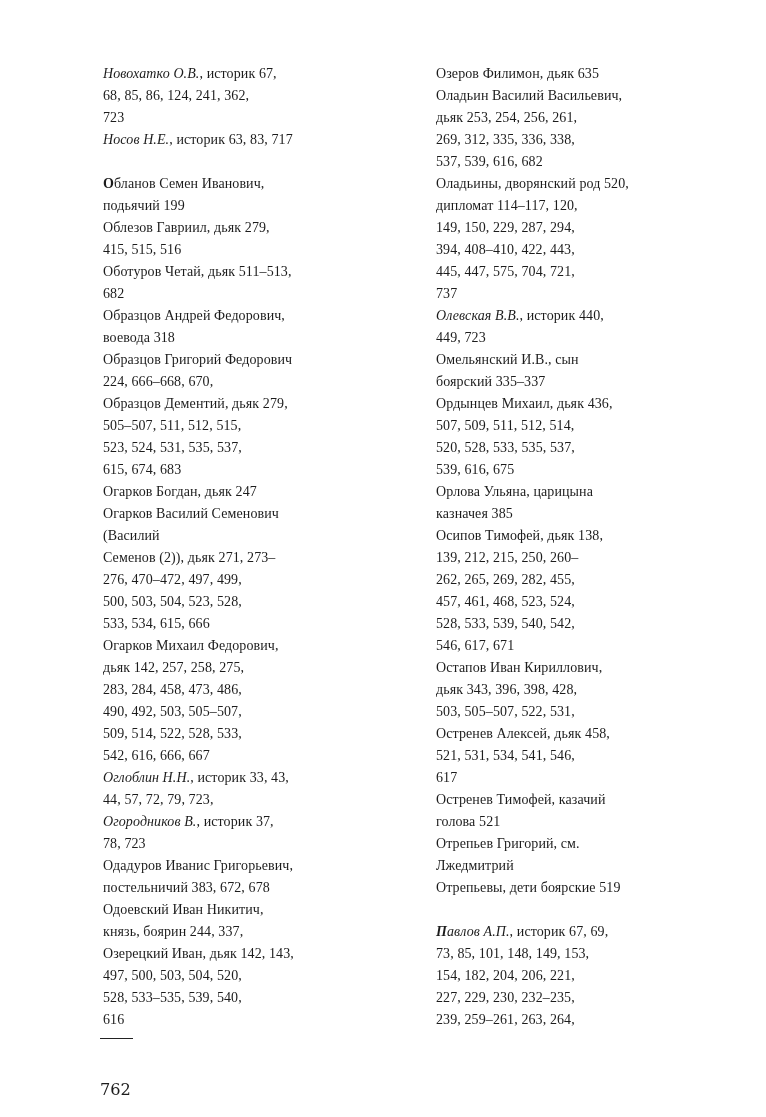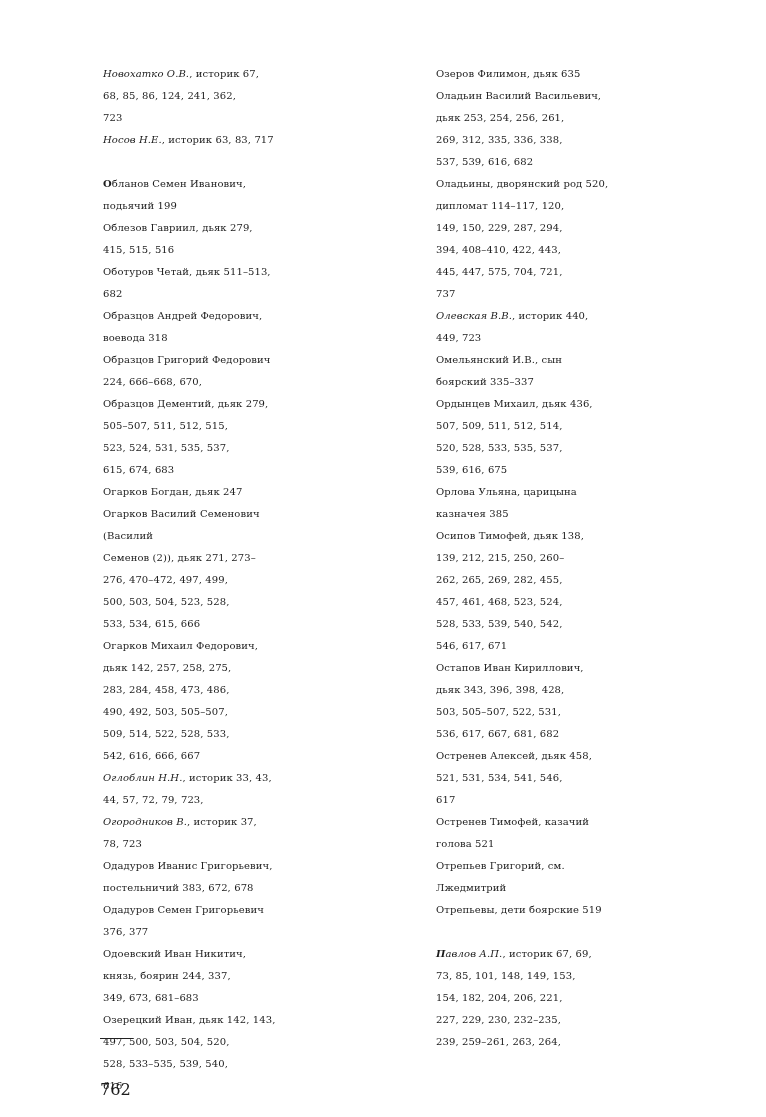--- a/index.html
+++ b/index.html
@@ -1,18 +1,18 @@
 <!DOCTYPE html>
 <html><head>
 <meta charset="utf-8">
 <style>
   html, body { margin: 0; padding: 0; background: #ffffff; }
   body { width: 766px; height: 1117px; position: relative; overflow: hidden;
          font-family: "DejaVu Serif", "Liberation Serif", serif; color: #1c1c1c; }
-  .col { position: absolute; top: 63px; font-size: 10px; line-height: 22px; letter-spacing: 0.1px; }
+  .col { position: absolute; top: 63px; font-size: 14px; line-height: 22px; letter-spacing: 0.1px; font-family: Liberation Serif, serif; }
   .col.left { left: 103px; width: 300px; }
   .col.right { left: 436px; width: 320px; }
   .entry { padding-left: 33px; text-indent: -33px; margin: 0; }
   .entry .l { display: block; }
   .entry .l + .l { }
   .it { font-style: italic; }
   .bi { font-style: italic; font-weight: bold; }
   .b { font-weight: bold; }
   .gap { height: 22px; }
   .footer-rule { position: absolute; left: 100px; top: 1038px; width: 33px; height: 1px; background: #222; }
@@ -84,27 +84,22 @@
     </div>
     <div class="entry">
       <span class="l"><span class="it">Огородников В.</span>, историк 37,</span>
       <span class="l">78, 723</span>
     </div>
     <div class="entry">
       <span class="l">Одадуров Иванис Григорьевич,</span>
       <span class="l">постельничий 383, 672, 678</span>
     </div>
     <div class="entry">
-      <span class="l">Одадуров Семен Григорьевич</span>
-      <span class="l">376, 377</span>
-    </div>
-    <div class="entry">
       <span class="l">Одоевский Иван Никитич,</span>
       <span class="l">князь, боярин 244, 337,</span>
-      <span class="l">349, 673, 681–683</span>
     </div>
     <div class="entry">
       <span class="l">Озерецкий Иван, дьяк 142, 143,</span>
       <span class="l">497, 500, 503, 504, 520,</span>
       <span class="l">528, 533–535, 539, 540,</span>
       <span class="l">616</span>
     </div>
   </div>
 <div class="col right">
     <div class="entry">
@@ -149,21 +144,20 @@
       <span class="l">139, 212, 215, 250, 260–</span>
       <span class="l">262, 265, 269, 282, 455,</span>
       <span class="l">457, 461, 468, 523, 524,</span>
       <span class="l">528, 533, 539, 540, 542,</span>
       <span class="l">546, 617, 671</span>
     </div>
     <div class="entry">
       <span class="l">Остапов Иван Кириллович,</span>
       <span class="l">дьяк 343, 396, 398, 428,</span>
       <span class="l">503, 505–507, 522, 531,</span>
-      <span class="l">536, 617, 667, 681, 682</span>
     </div>
     <div class="entry">
       <span class="l">Остренев Алексей, дьяк 458,</span>
       <span class="l">521, 531, 534, 541, 546,</span>
       <span class="l">617</span>
     </div>
     <div class="entry">
       <span class="l">Остренев Тимофей, казачий</span>
       <span class="l">голова 521</span>
     </div>

